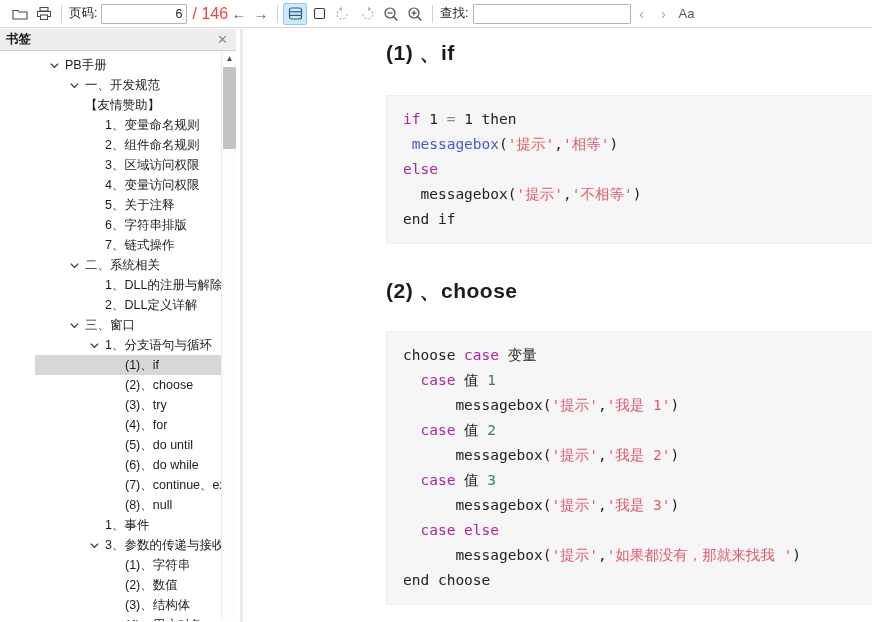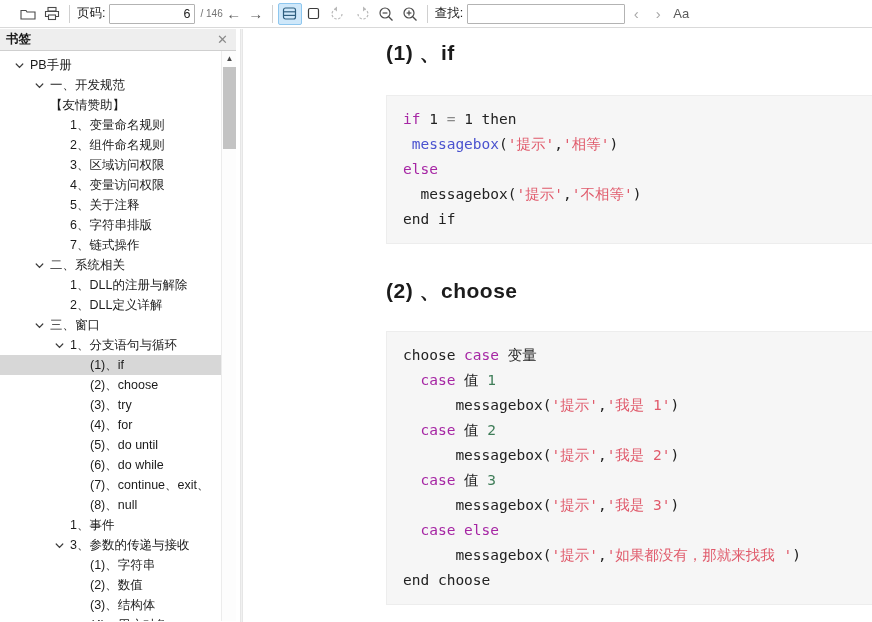--- a/index.html
+++ b/index.html
@@ -15,21 +15,21 @@
 
   
   #toolbar {
     position: absolute;
     left: 0; top: 0;
     width: 872px; height: 28px;
     background: #ffffff;
     border-bottom: 1px solid #d9d9d9;
     display: flex;
     align-items: center;
-    padding: 0 16px;
+    padding: 0 8px;
     user-select: none;
   }
   .tb-icon {
     width: 24px; height: 22px;
     display: flex; align-items: center; justify-content: center;
     color: #4a4a4a;
     cursor: pointer;
     border-radius: 2px;
     flex: 0 0 auto;
   }
@@ -57,22 +57,22 @@
     border-radius: 1px;
     background: #fff;
     font-size: 12.5px;
     color: #1b1b1b;
     text-align: right;
     padding: 0 4px;
     font-family: "Liberation Sans", sans-serif;
     flex: 0 0 auto;
   }
   .page-total {
-    font-size: 10px;
-    color: #737373;
+    font-size: 16px;
+    color: #ef4444;
     margin-left: 5px;
     white-space: nowrap;
     flex: 0 0 auto;
   }
   #find-input {
     width: 158px; height: 20px;
     border: 1px solid #b3b3b3;
     border-radius: 1px;
     background: #fff;
     font-size: 12.5px;
@@ -144,20 +144,21 @@
   .tree-row {
     position: relative;
     height: 20px;
     display: flex;
     align-items: center;
     font-size: 12.5px;
     color: #1b1b1b;
     white-space: nowrap;
     cursor: pointer;
     overflow: hidden;
+    margin-left: 35px;
   }
   .tree-row.selected { background: #d7d7d7; }
   .twisty {
     position: absolute;
     width: 14px; height: 14px;
     display: flex; align-items: center; justify-content: center;
     color: #3b3b3b;
     font-size: 9px;
     top: 3px;
   }

